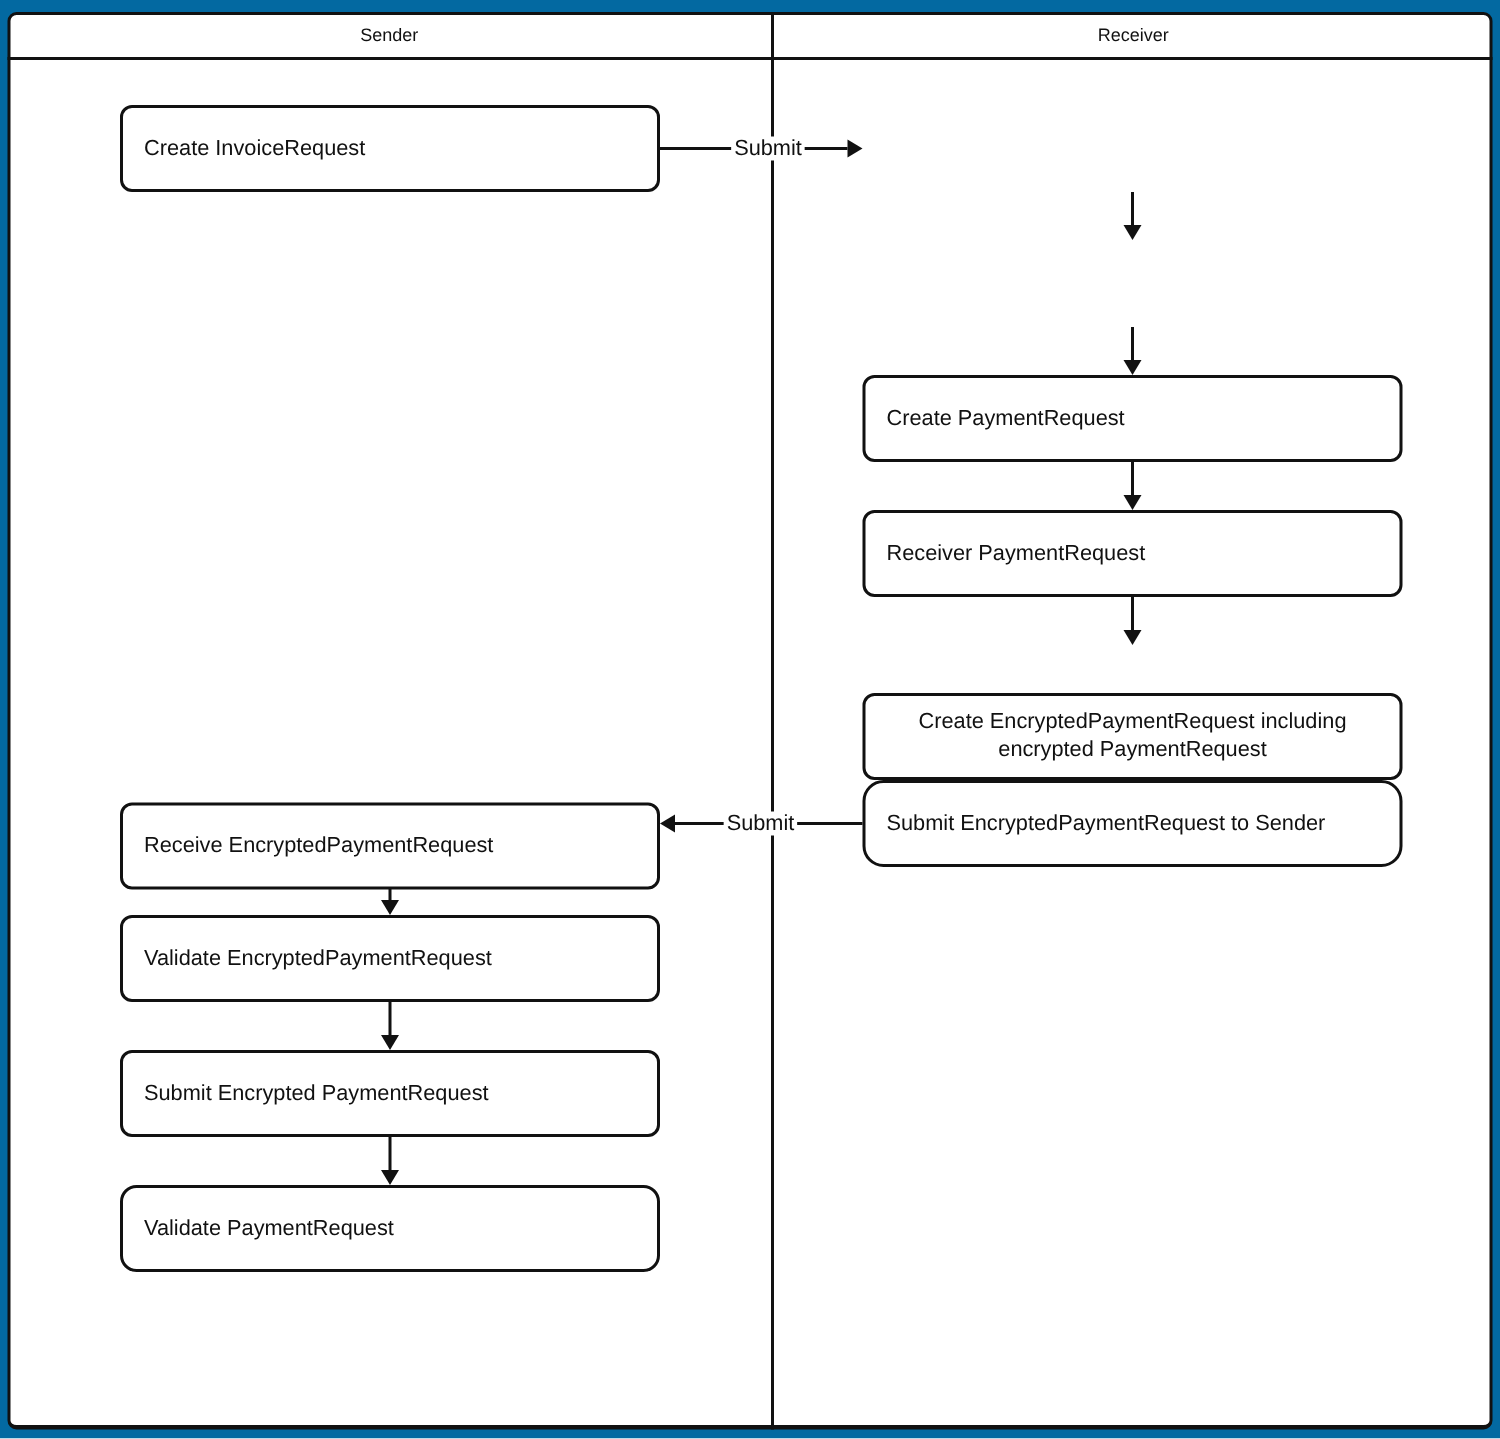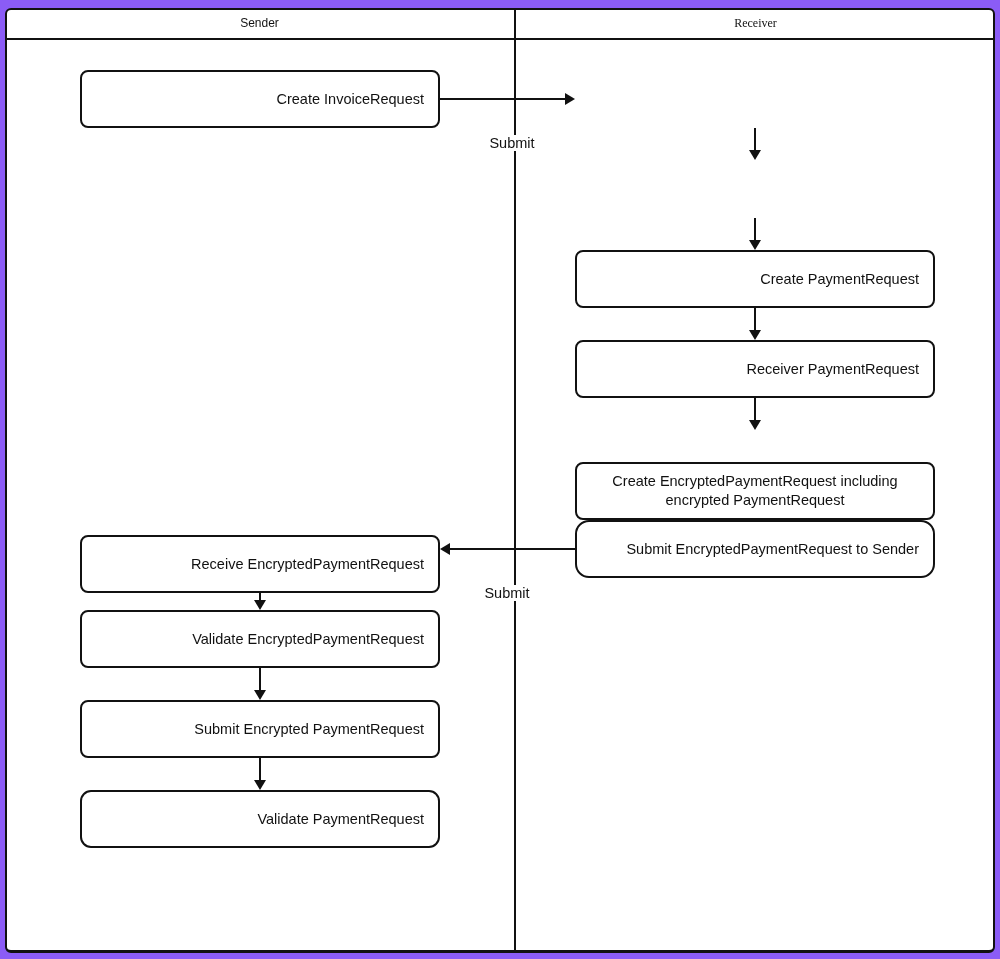--- a/index.html
+++ b/index.html
@@ -1,20 +1,20 @@
 <!DOCTYPE html>
 <html><head>
 <meta charset="utf-8">
 <style>
   html, body { margin: 0; padding: 0; background: #ffffff; }
   .stage {
     position: relative;
     width: 1000px;
     height: 959px;
-    background: #8b5cf6;
+    background: #0369a1;
     font-family: "Liberation Sans", sans-serif;
     color: #111111;
     overflow: hidden;
   }
   
   .frame {
     position: absolute;
     left: 5px; top: 8px;
     width: 990px; height: 945px;
     box-sizing: border-box;
@@ -39,32 +39,32 @@
     box-sizing: content-box;
     z-index: 2;
   }
   .header-cell {
     display: flex;
     align-items: center;
     justify-content: center;
     font-size: 12px;
   }
   .header-cell.sender { width: 509px; }
-  .header-cell.receiver { flex: 1; margin-left: 2px; font-family: Liberation Serif, serif; }
+  .header-cell.receiver { flex: 1; margin-left: 2px; }
   
   .node {
     position: absolute;
     width: 360px; height: 58px;
     box-sizing: border-box;
     border: 2px solid #111111;
     border-radius: 8px;
     background: #ffffff;
     display: flex;
     align-items: center;
-    justify-content: flex-end;
+    justify-content: flex-start;
     text-align: center;
     font-size: 14.5px;
     line-height: 1.3;
     padding: 0 14px;
     z-index: 3;
   }
   
   .vline {
     position: absolute;
     width: 2px; height: 22px;
@@ -102,21 +102,20 @@
     z-index: 2;
   }
   .edge-label {
     position: absolute;
     transform: translate(-50%, -50%);
     background: #ffffff;
     padding: 0 2px;
     font-size: 14.5px;
     z-index: 4;
     white-space: nowrap;
-    margin-top: 44px;
   }
 </style>
 </head>
 <body>
 
 <div class="stage">
 
   <div class="frame"></div>
   <div class="lane-divider"></div>
   <div class="header-row">

